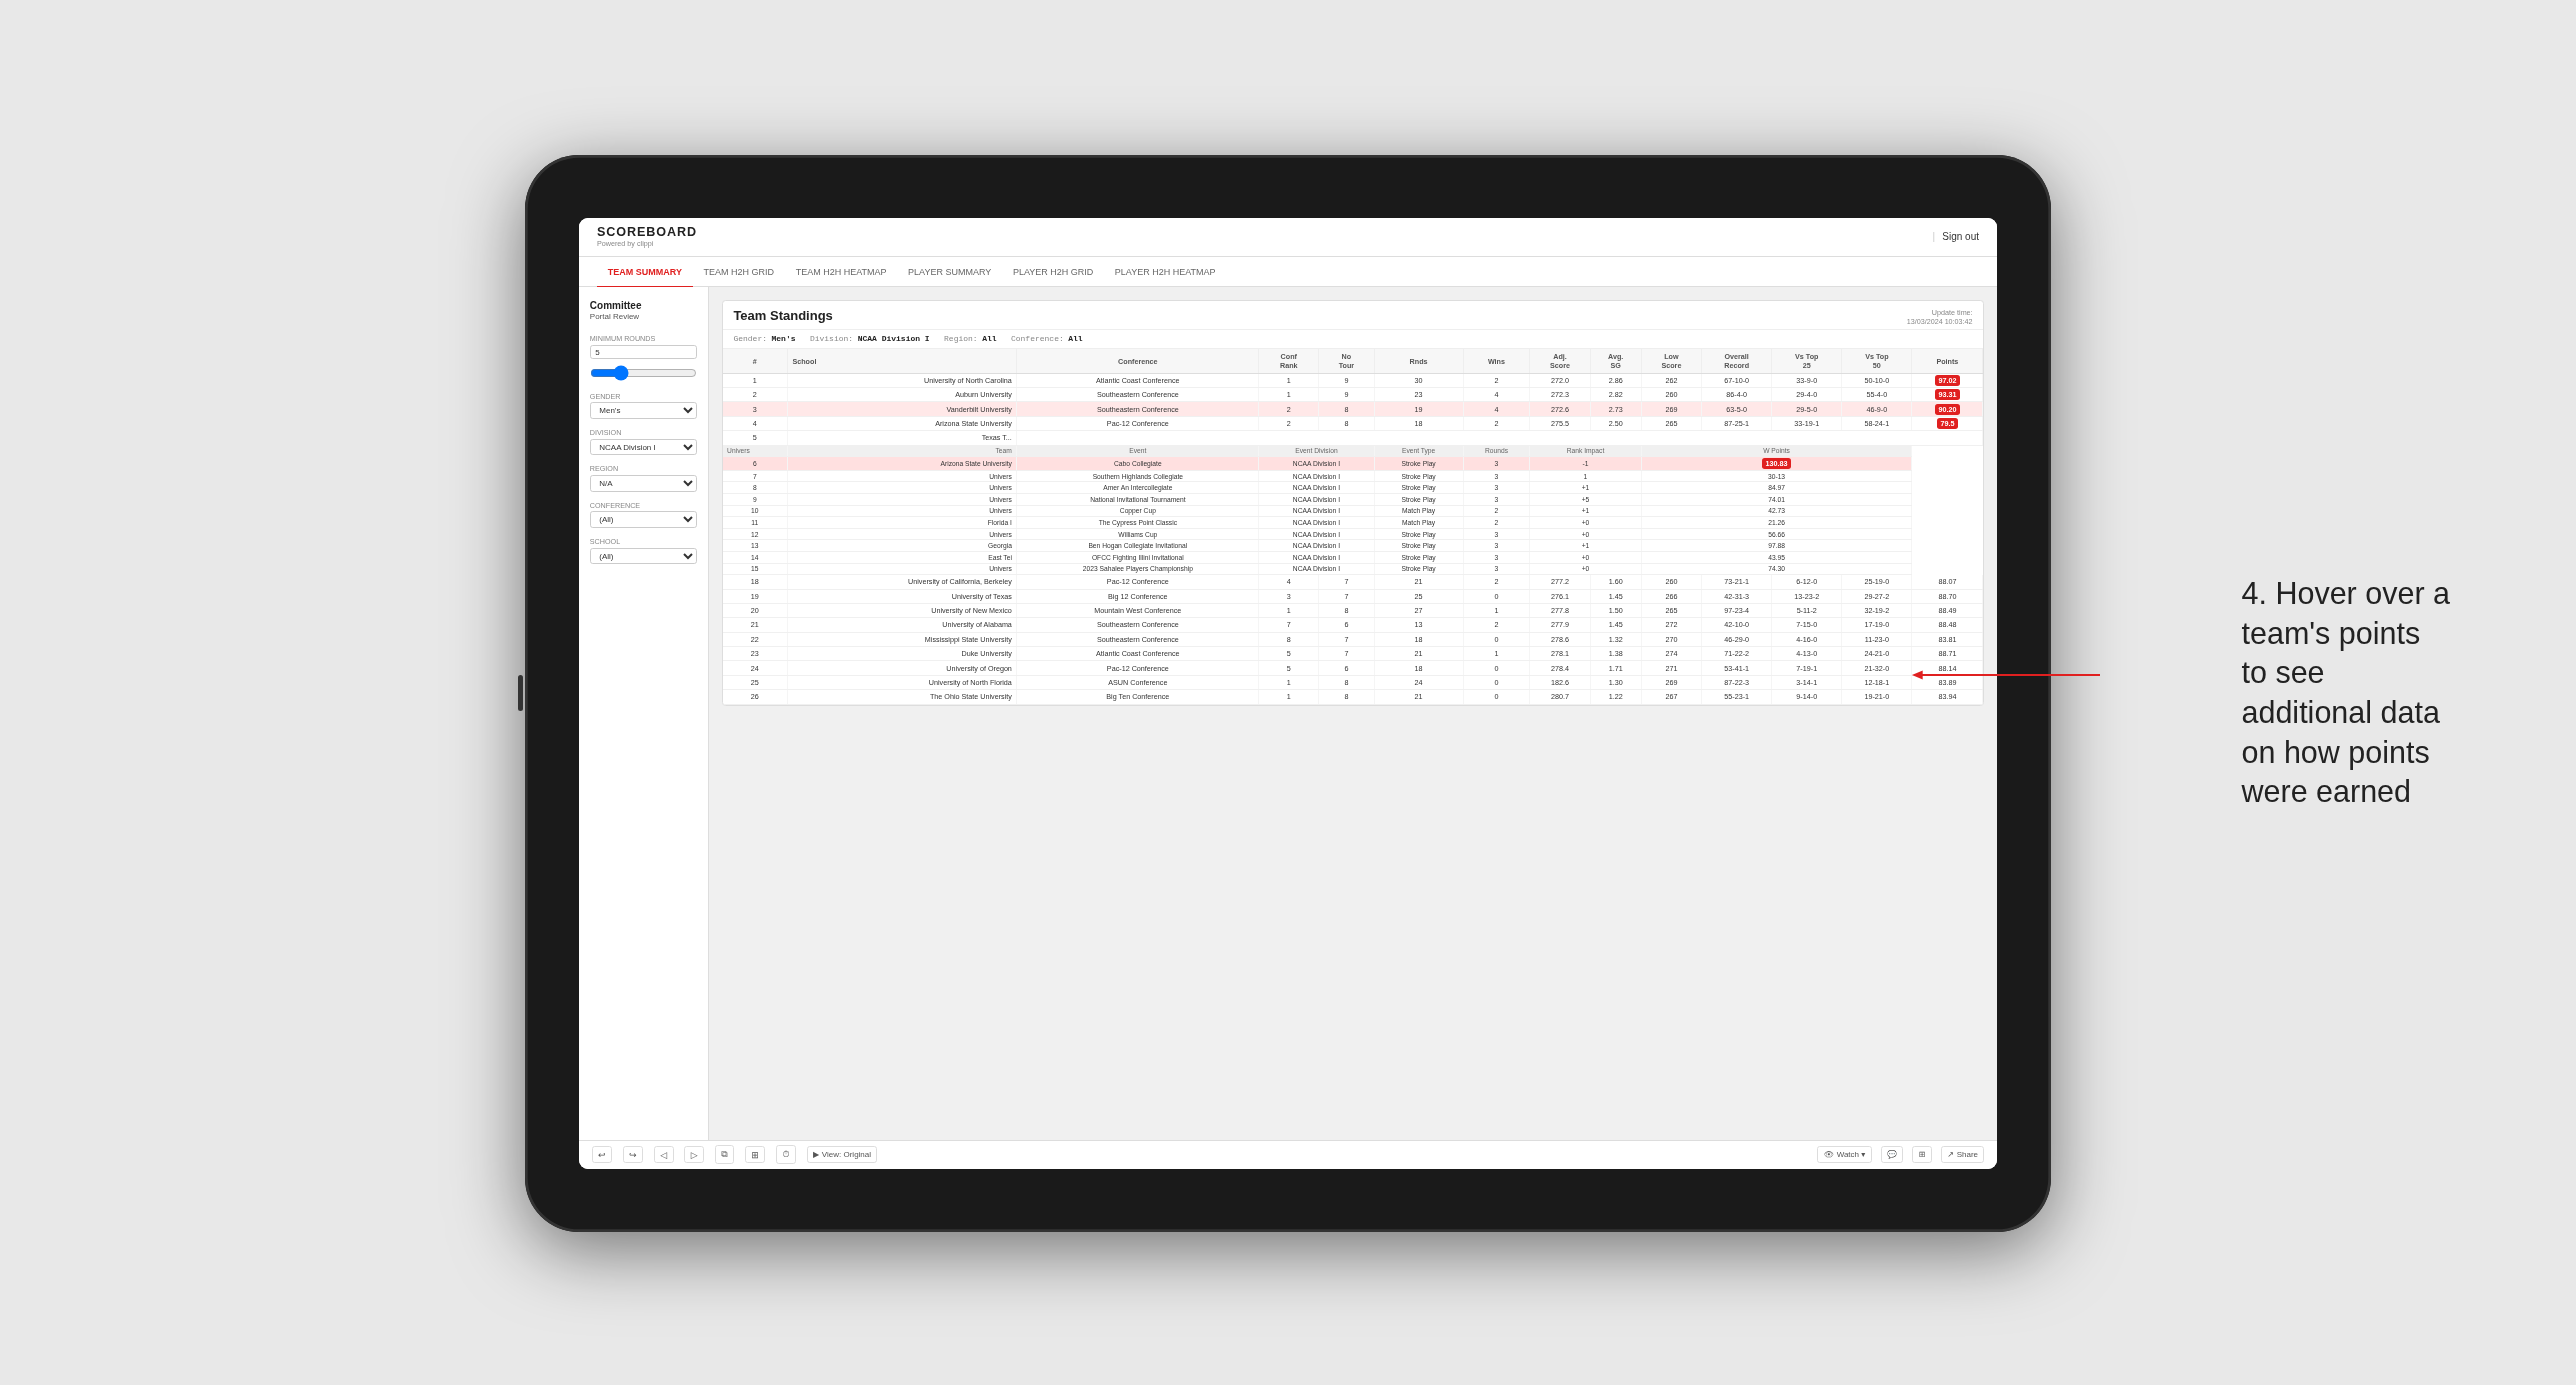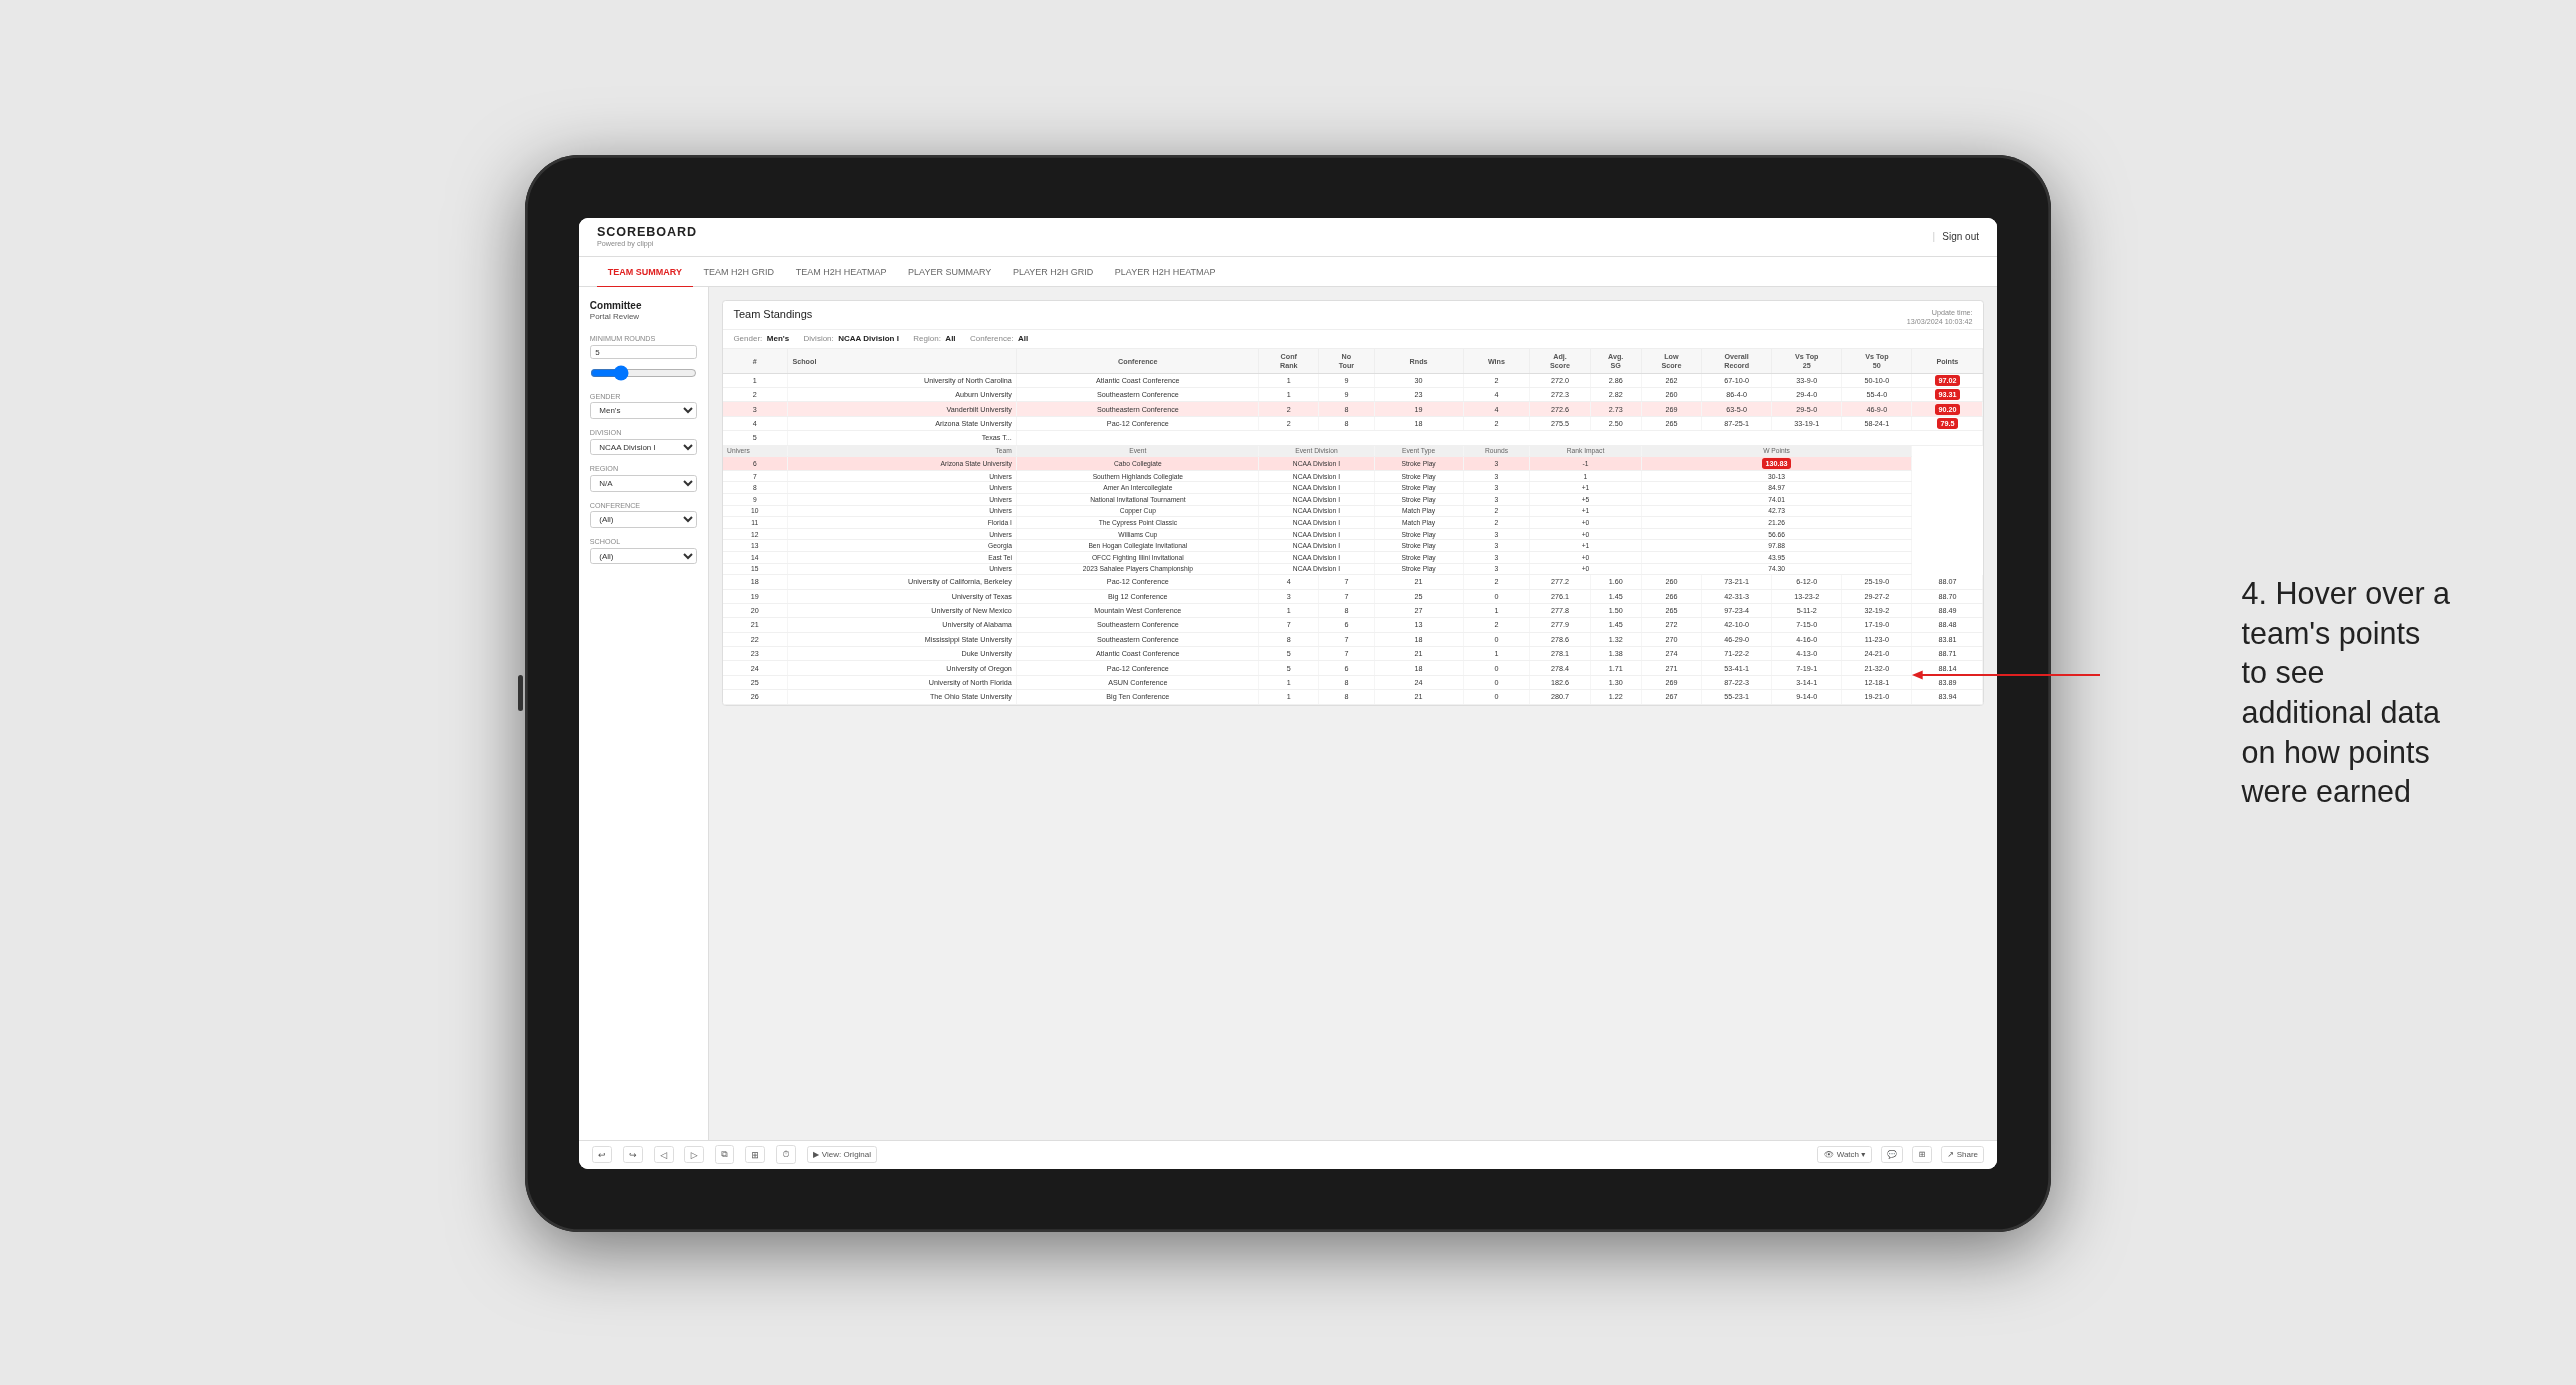--- a/index.html
+++ b/index.html
@@ -192,22 +192,22 @@
     }
 
     .standings-header {
       display: flex;
       justify-content: space-between;
       align-items: flex-start;
       padding: 7.2px 10.8px 3.6px;
       border-bottom: 0.9px solid #eee;
     }
     .standings-title {
-      font-size: 11px;
-      font-weight: normal;
+      font-size: 13px;
+      font-weight: bold;
       color: #222;
     }
     .update-time {
       font-size: 7.2px;
       color: #888;
       text-align: right;
     }
 
     .filter-row {
       display: flex;
@@ -215,20 +215,21 @@
       padding: 3.6px 10.8px 5.4px;
       border-bottom: 0.9px solid #eee;
       align-items: center;
     }
     .filter-item {
       display: flex;
       align-items: flex-end;
       gap: 4.5px;
       font-size: 8px;
       color: #555;
+      font-family: Liberation Mono, monospace;
     }
     .filter-label {
       color: #888;
     }
     .filter-value {
       font-weight: bold;
       color: #222;
     }
 
     

